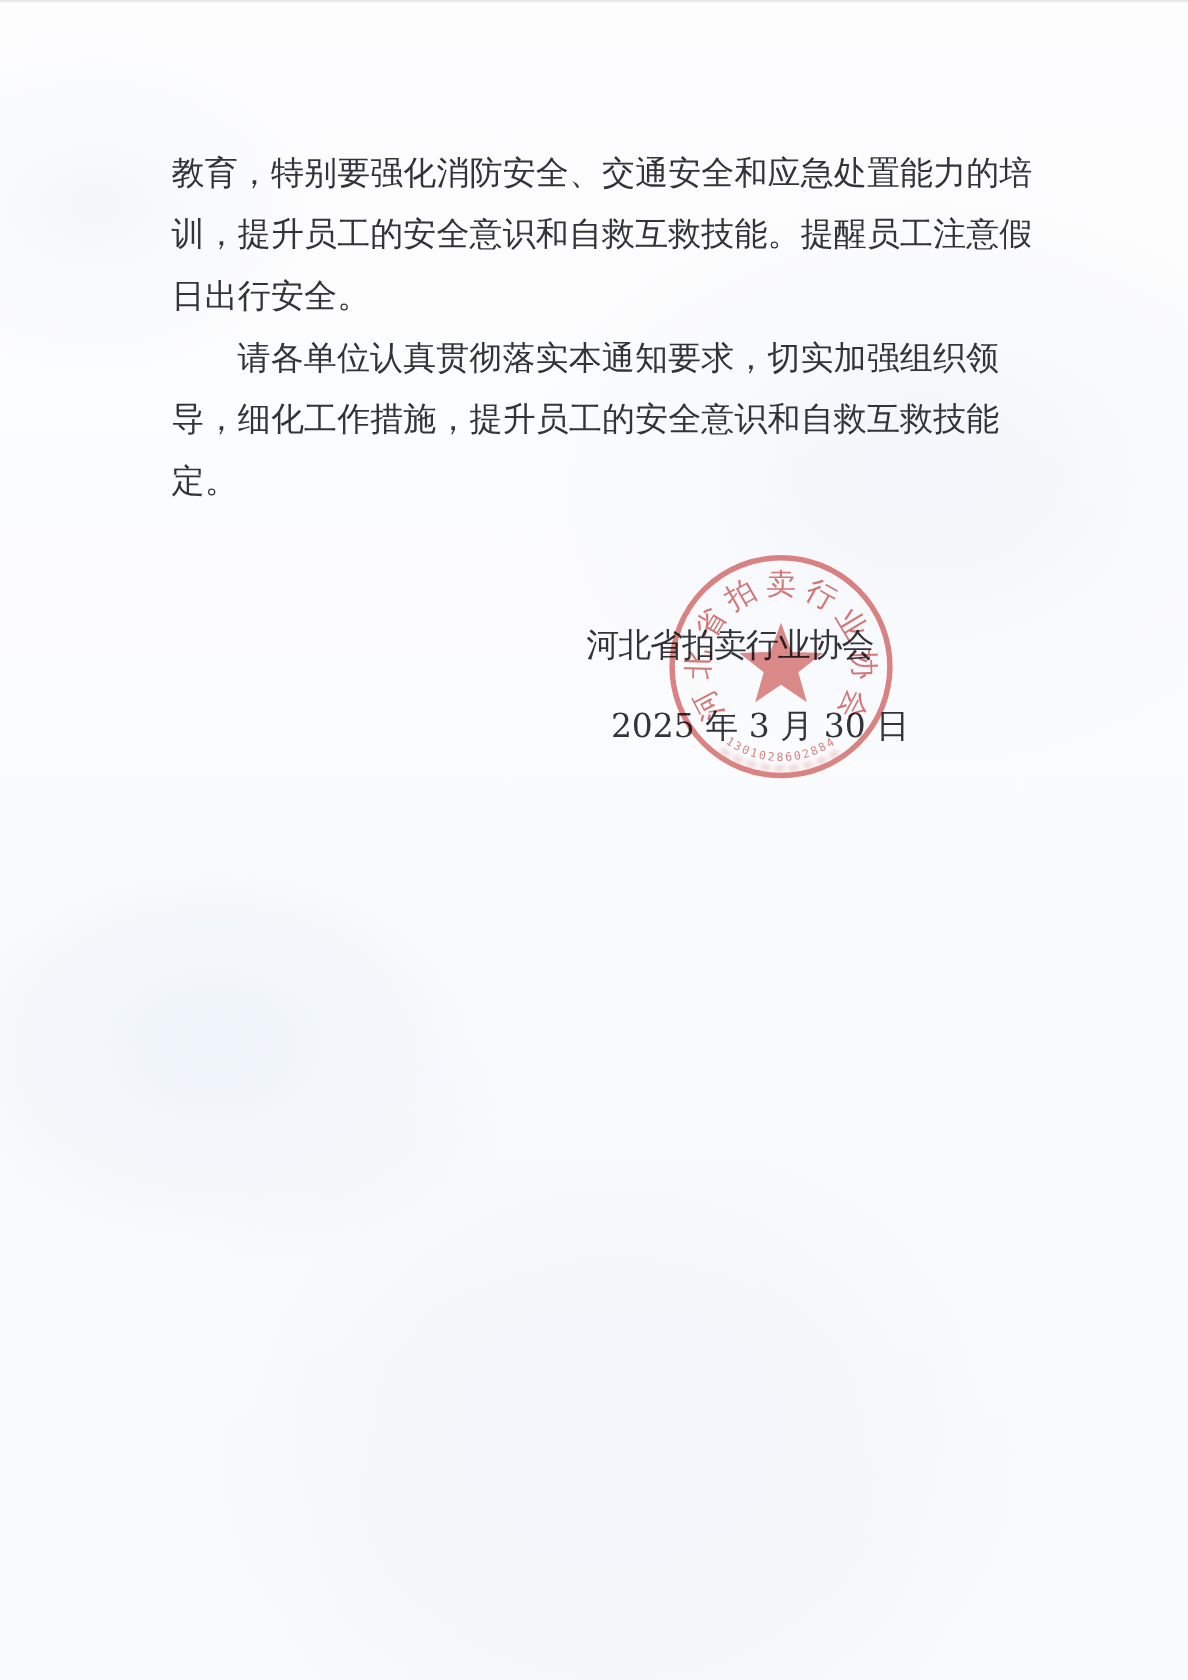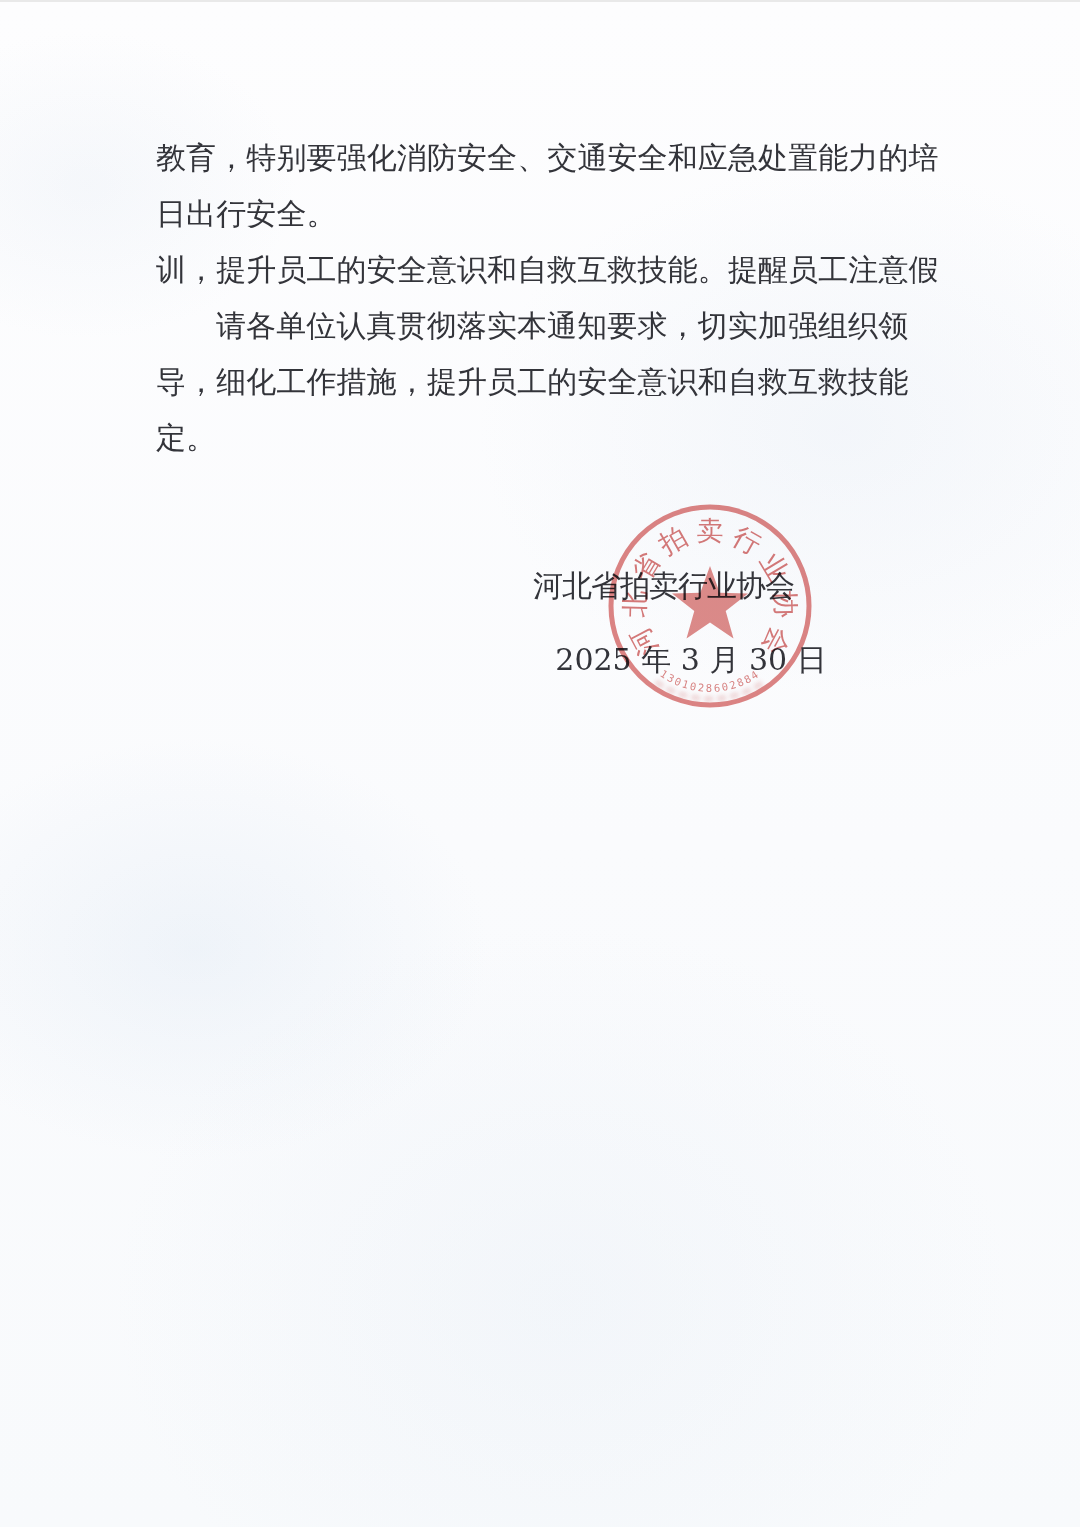--- a/index.html
+++ b/index.html
@@ -97,22 +97,22 @@
     filter: blur(2px);
   }
 </style>
 </head>
 <body>
 
 <div class="page">
 
   <div class="body-text">
     <div class="line">教育，特别要强化消防安全、交通安全和应急处置能力的培</div>
+    <div class="line">训，提升员工的安全意识和自救互救技能。提醒员工注意假</div>
     <div class="line">日出行安全。</div>
-    <div class="line">训，提升员工的安全意识和自救互救技能。提醒员工注意假</div>
     <div class="line indent">请各单位认真贯彻落实本通知要求，切实加强组织领</div>
     <div class="line">导，细化工作措施，提升员工的安全意识和自救互救技能</div>
     <div class="line">定。</div>
   </div>
 
   <div class="signature">河北省拍卖行业协会</div>
 
   <div class="date">2025 年 3 月 30 日</div>
 
   <svg class="seal" width="220" height="220" viewBox="0 0 220 220" xmlns="http://www.w3.org/2000/svg">

